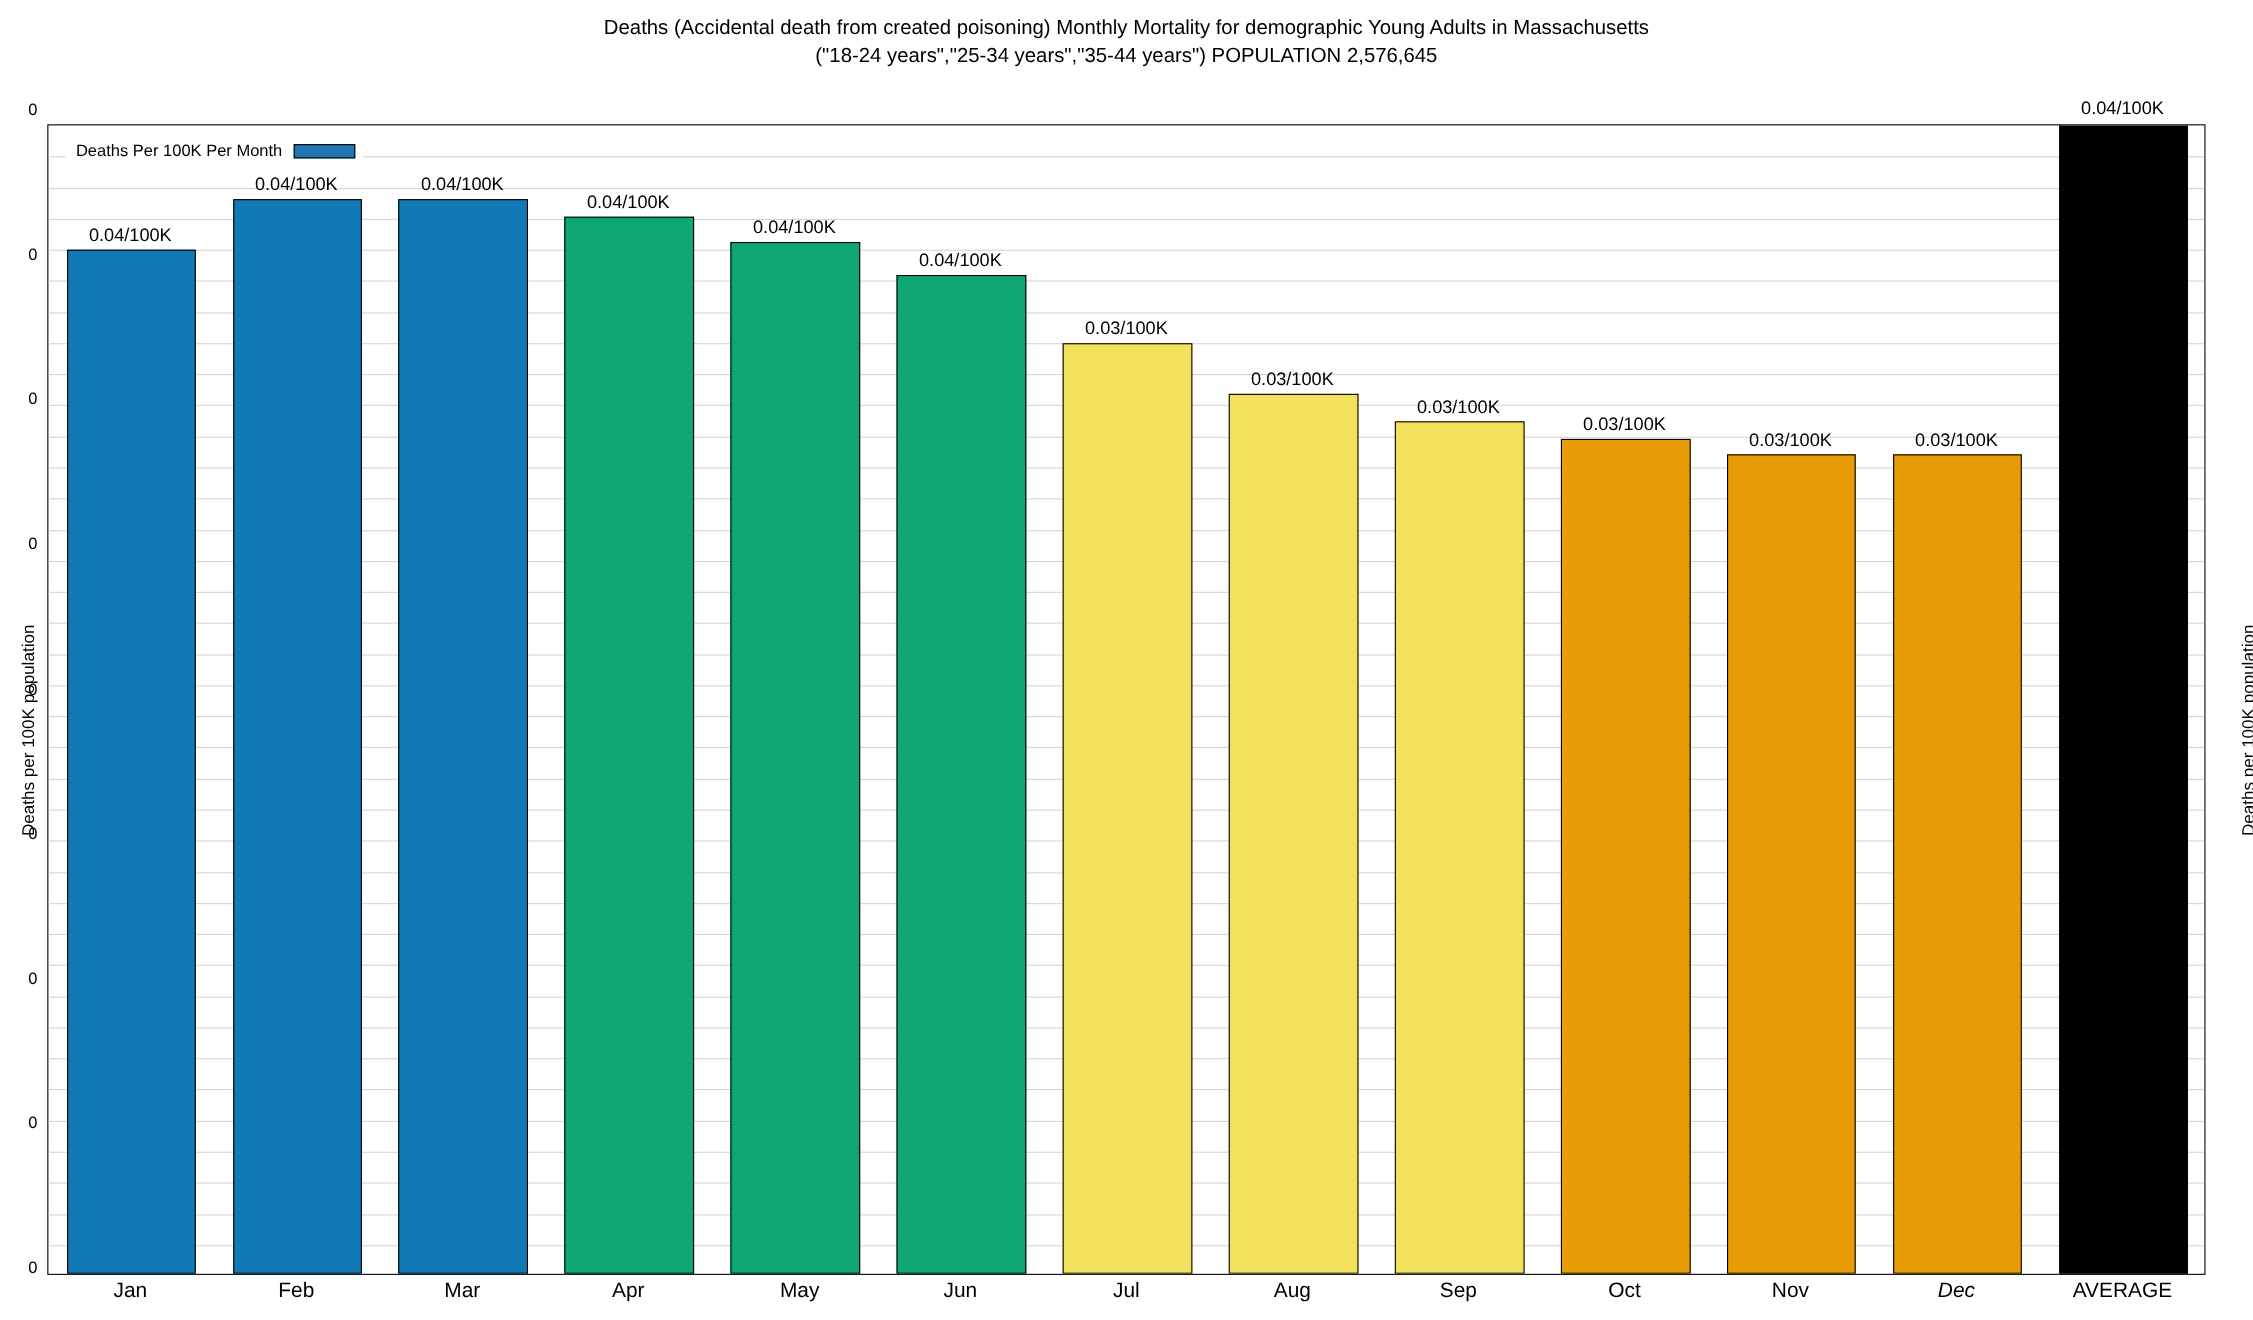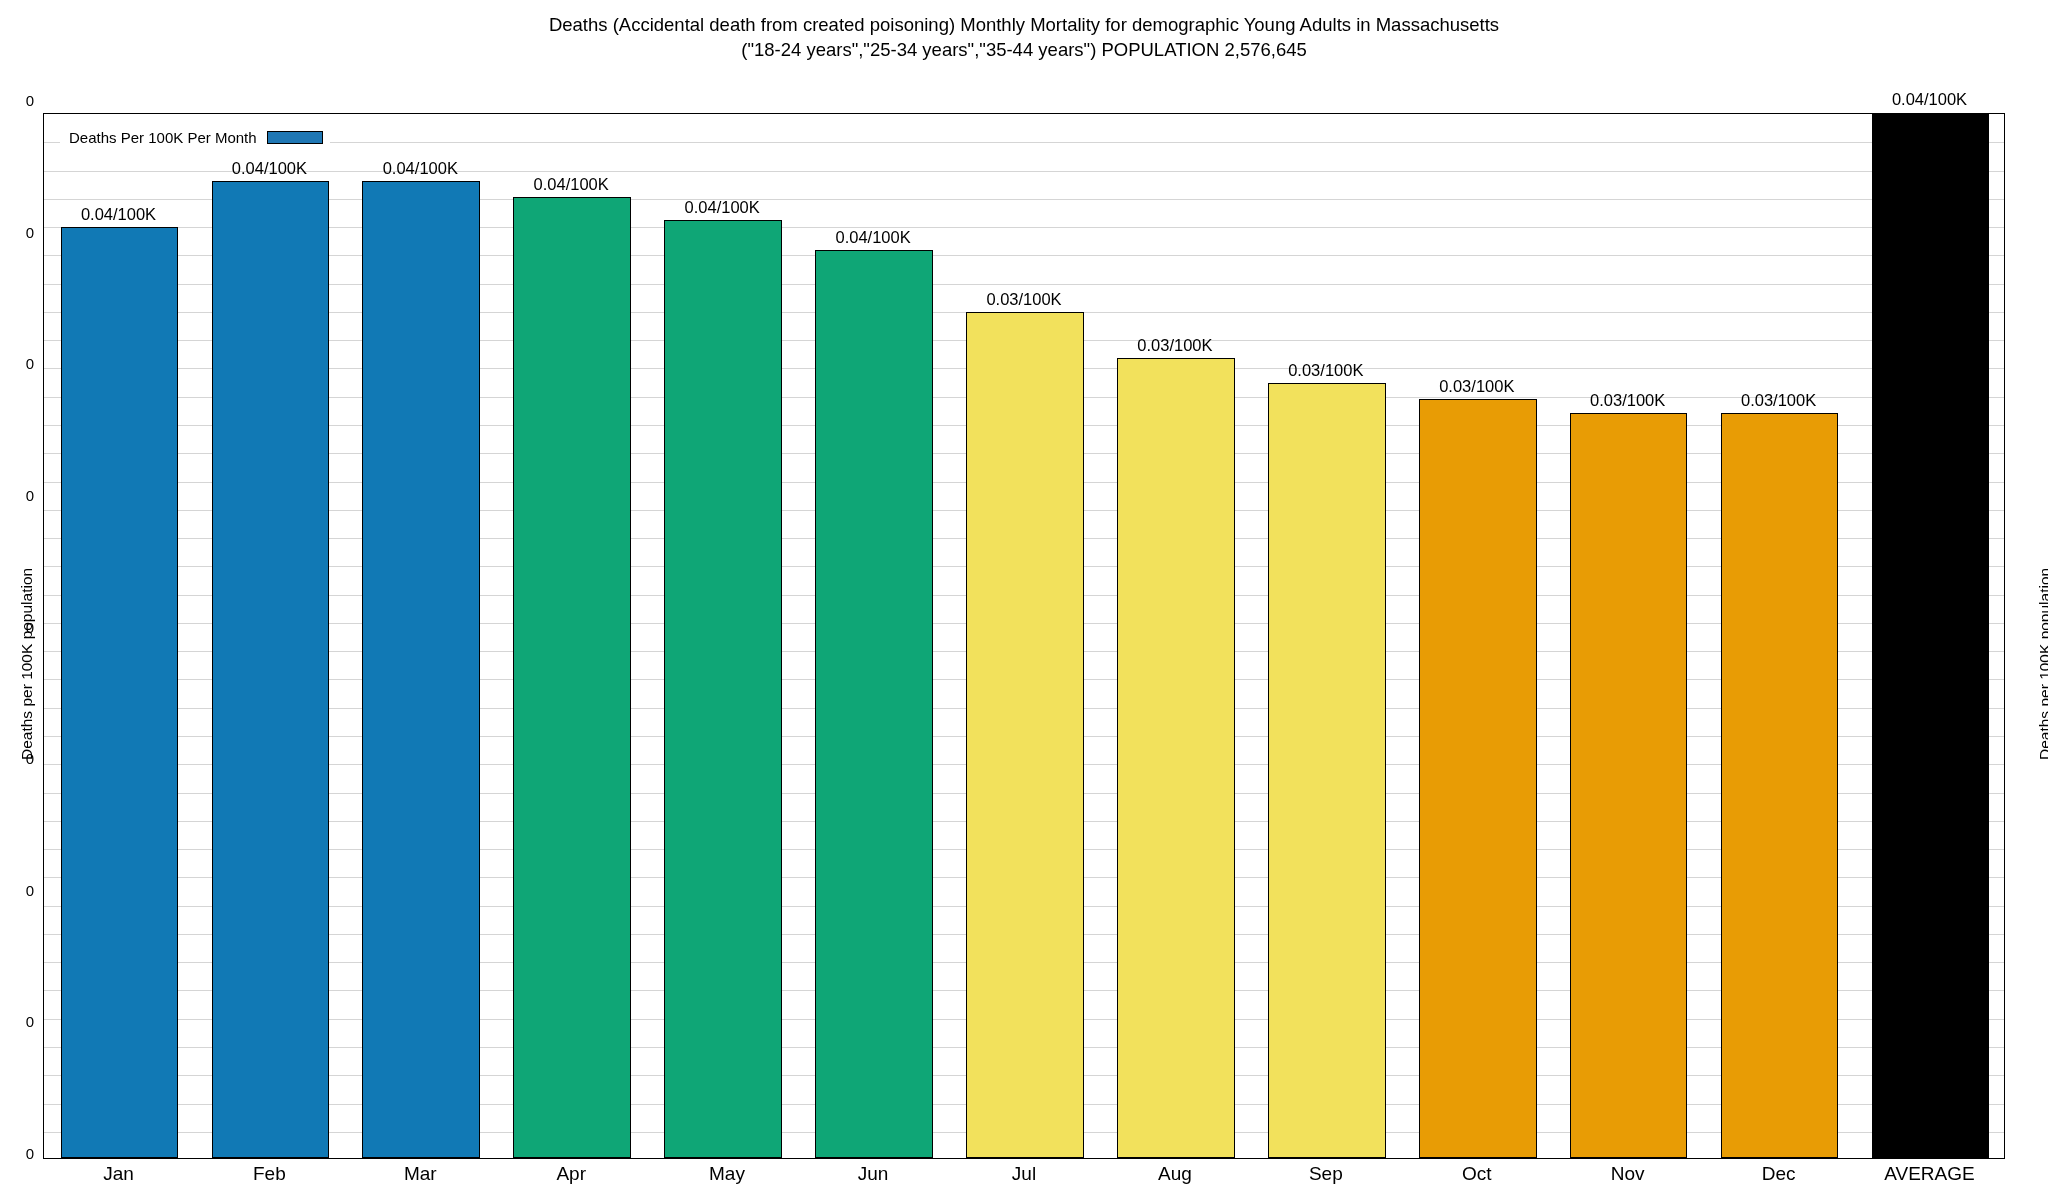--- a/index.html
+++ b/index.html
@@ -250,21 +250,21 @@
       <div class="xtick-label" style="left: 269.4px;">Feb</div>
       <div class="xtick-label" style="left: 420.3px; text-align: right;">Mar</div>
       <div class="xtick-label" style="left: 571.2px;">Apr</div>
       <div class="xtick-label" style="left: 727px;">May</div>
       <div class="xtick-label" style="left: 873.1px;">Jun</div>
       <div class="xtick-label" style="left: 1024px;">Jul</div>
       <div class="xtick-label" style="left: 1174.9px;">Aug</div>
       <div class="xtick-label" style="left: 1325.8px;">Sep</div>
       <div class="xtick-label" style="left: 1476.8px;">Oct</div>
       <div class="xtick-label" style="left: 1627.7px;">Nov</div>
-      <div class="xtick-label" style="left: 1778.6px;">Dec</div>
+      <div class="xtick-label" style="left: 1778.6px; font-style: italic;">Dec</div>
       <div class="xtick-label" style="left: 1929.5px;">AVERAGE</div>
     </div>
   <div id="bar-labels">
       <div class="bar-label" style="left: 118.5px; top: 223.9px;">0.04/100K</div>
       <div class="bar-label" style="left: 269.4px; top: 178px;">0.04/100K</div>
       <div class="bar-label" style="left: 420.3px; top: 178px;">0.04/100K</div>
       <div class="bar-label" style="left: 571.2px; top: 194.1px;">0.04/100K</div>
       <div class="bar-label" style="left: 722.2px; top: 217px;">0.04/100K</div>
       <div class="bar-label" style="left: 873.1px; top: 246.9px;">0.04/100K</div>
       <div class="bar-label" style="left: 1024px; top: 309px;">0.03/100K</div>

